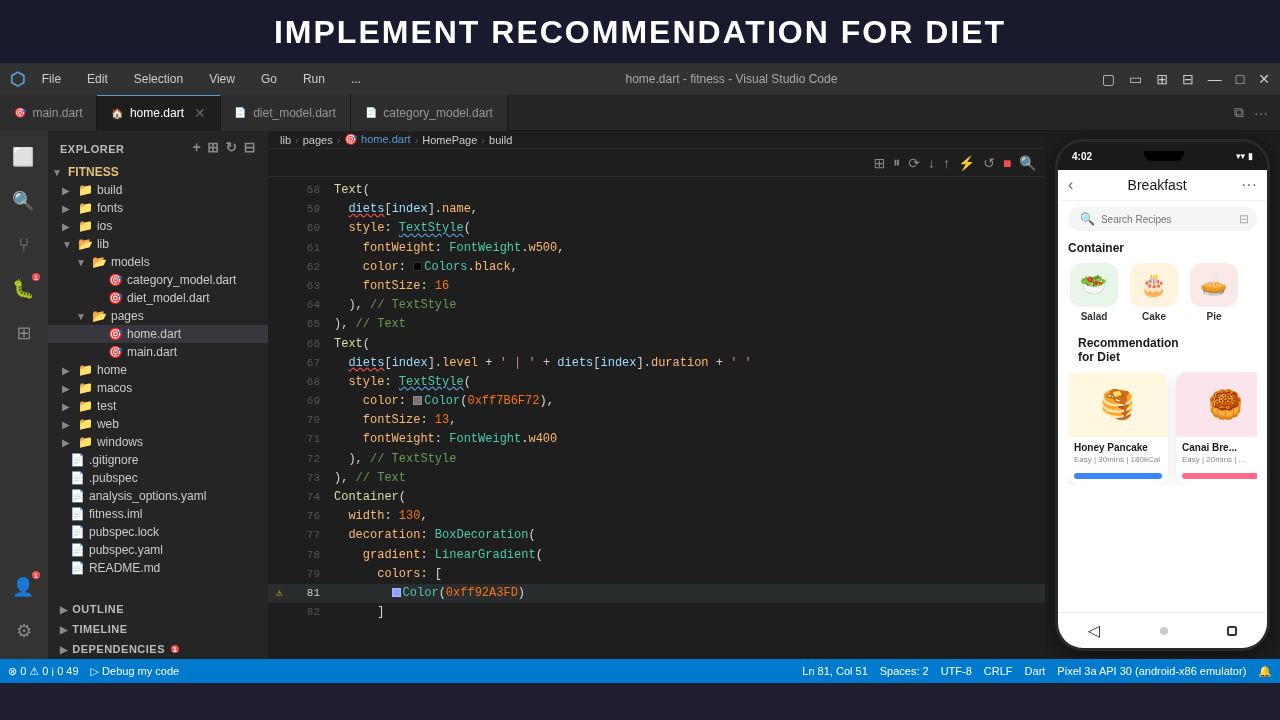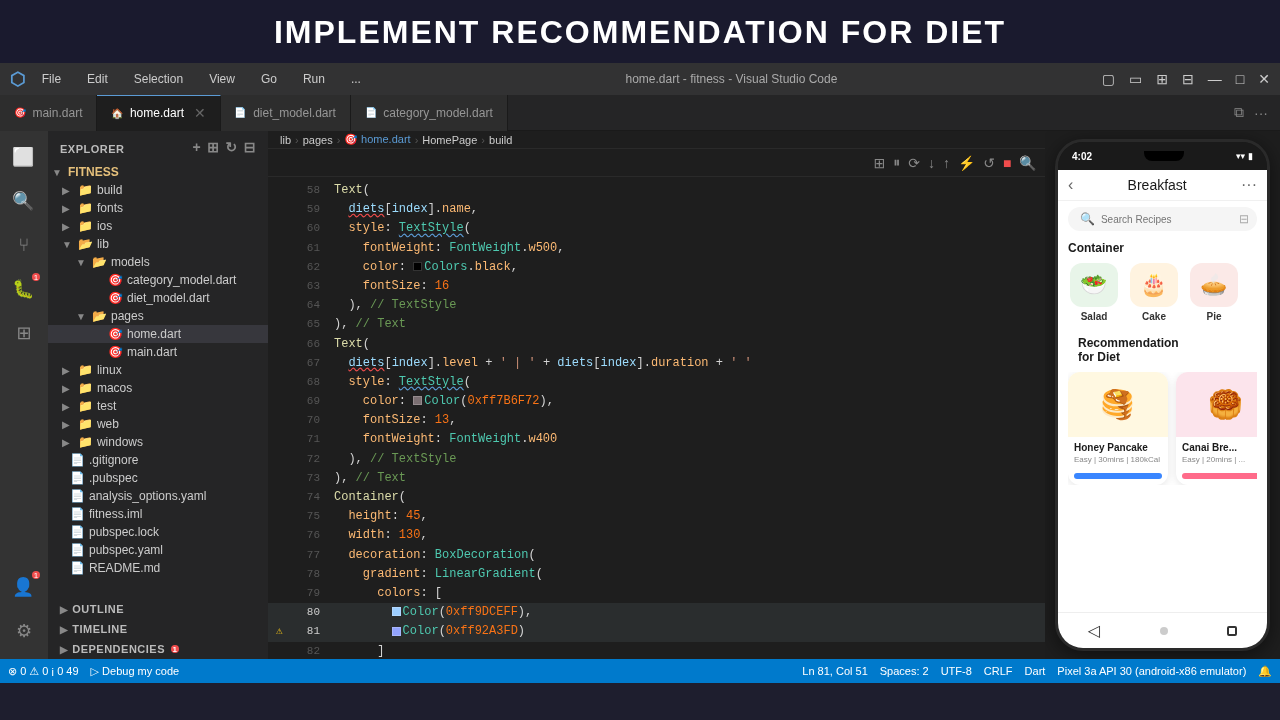--- a/index.html
+++ b/index.html
@@ -713,21 +713,21 @@
       </div>
       <div class="tree-item" style="padding-left:44px;">
         <span class="tree-arrow" style="color:transparent;">▶</span>
         <span style="color:#5b9bd5;">🎯</span>
         <span class="tree-label">main.dart</span>
       </div>
 
       <div class="tree-item" style="padding-left:14px;">
         <span class="tree-arrow">▶</span>
         <span style="color:#e5c07b;">📁</span>
-        <span class="tree-label">linux</span>
+        <span class="tree-label">home</span>
       </div>
       <div class="tree-item" style="padding-left:14px;">
         <span class="tree-arrow">▶</span>
         <span style="color:#e5c07b;">📁</span>
         <span class="tree-label">macos</span>
       </div>
       <div class="tree-item" style="padding-left:14px;">
         <span class="tree-arrow">▶</span>
         <span style="color:#f14c4c;">📁</span>
         <span class="tree-label">test</span>
@@ -897,47 +897,37 @@
           <span class="line-num">73</span>
           <span class="code-content"><span class="punc">), </span><span class="com">// Text</span></span>
         </div>
         <div class="code-line">
           <div class="line-gutter"></div>
           <span class="line-num">74</span>
           <span class="code-content"><span class="fn">Container</span><span class="punc">(</span></span>
         </div>
         <div class="code-line">
           <div class="line-gutter"></div>
-          <span class="line-num">75</span>
-          <span class="code-content">  <span class="prop">height</span><span class="punc">: </span><span class="num">45</span><span class="punc">,</span></span>
-        </div>
-        <div class="code-line">
-          <div class="line-gutter"></div>
           <span class="line-num">76</span>
           <span class="code-content">  <span class="prop">width</span><span class="punc">: </span><span class="num">130</span><span class="punc">,</span></span>
         </div>
         <div class="code-line">
           <div class="line-gutter"></div>
           <span class="line-num">77</span>
           <span class="code-content">  <span class="prop">decoration</span><span class="punc">: </span><span class="cls">BoxDecoration</span><span class="punc">(</span></span>
         </div>
         <div class="code-line">
           <div class="line-gutter"></div>
           <span class="line-num">78</span>
           <span class="code-content">    <span class="prop">gradient</span><span class="punc">: </span><span class="cls">LinearGradient</span><span class="punc">(</span></span>
         </div>
         <div class="code-line">
           <div class="line-gutter"></div>
           <span class="line-num">79</span>
           <span class="code-content">      <span class="prop">colors</span><span class="punc">: [</span></span>
-        </div>
-        <div class="code-line highlighted">
-          <div class="line-gutter"></div>
-          <span class="line-num active">80</span>
-          <span class="code-content">        <span class="color-swatch" style="background:#9DCEFF;"></span><span class="cls">Color</span><span class="punc">(</span><span class="num">0xff9DCEFF</span><span class="punc">),</span></span>
         </div>
         <div class="code-line highlighted">
           <div class="line-gutter">
             <span style="color:#f5c518; font-size:11px;">⚠</span>
           </div>
           <span class="line-num active">81</span>
           <span class="code-content">        <span class="color-swatch" style="background:#92A3FD;"></span><span class="cls">Color</span><span class="punc">(</span><span class="num">0xff92A3FD</span><span class="punc">)</span></span>
         </div>
         <div class="code-line">
           <div class="line-gutter"></div>

